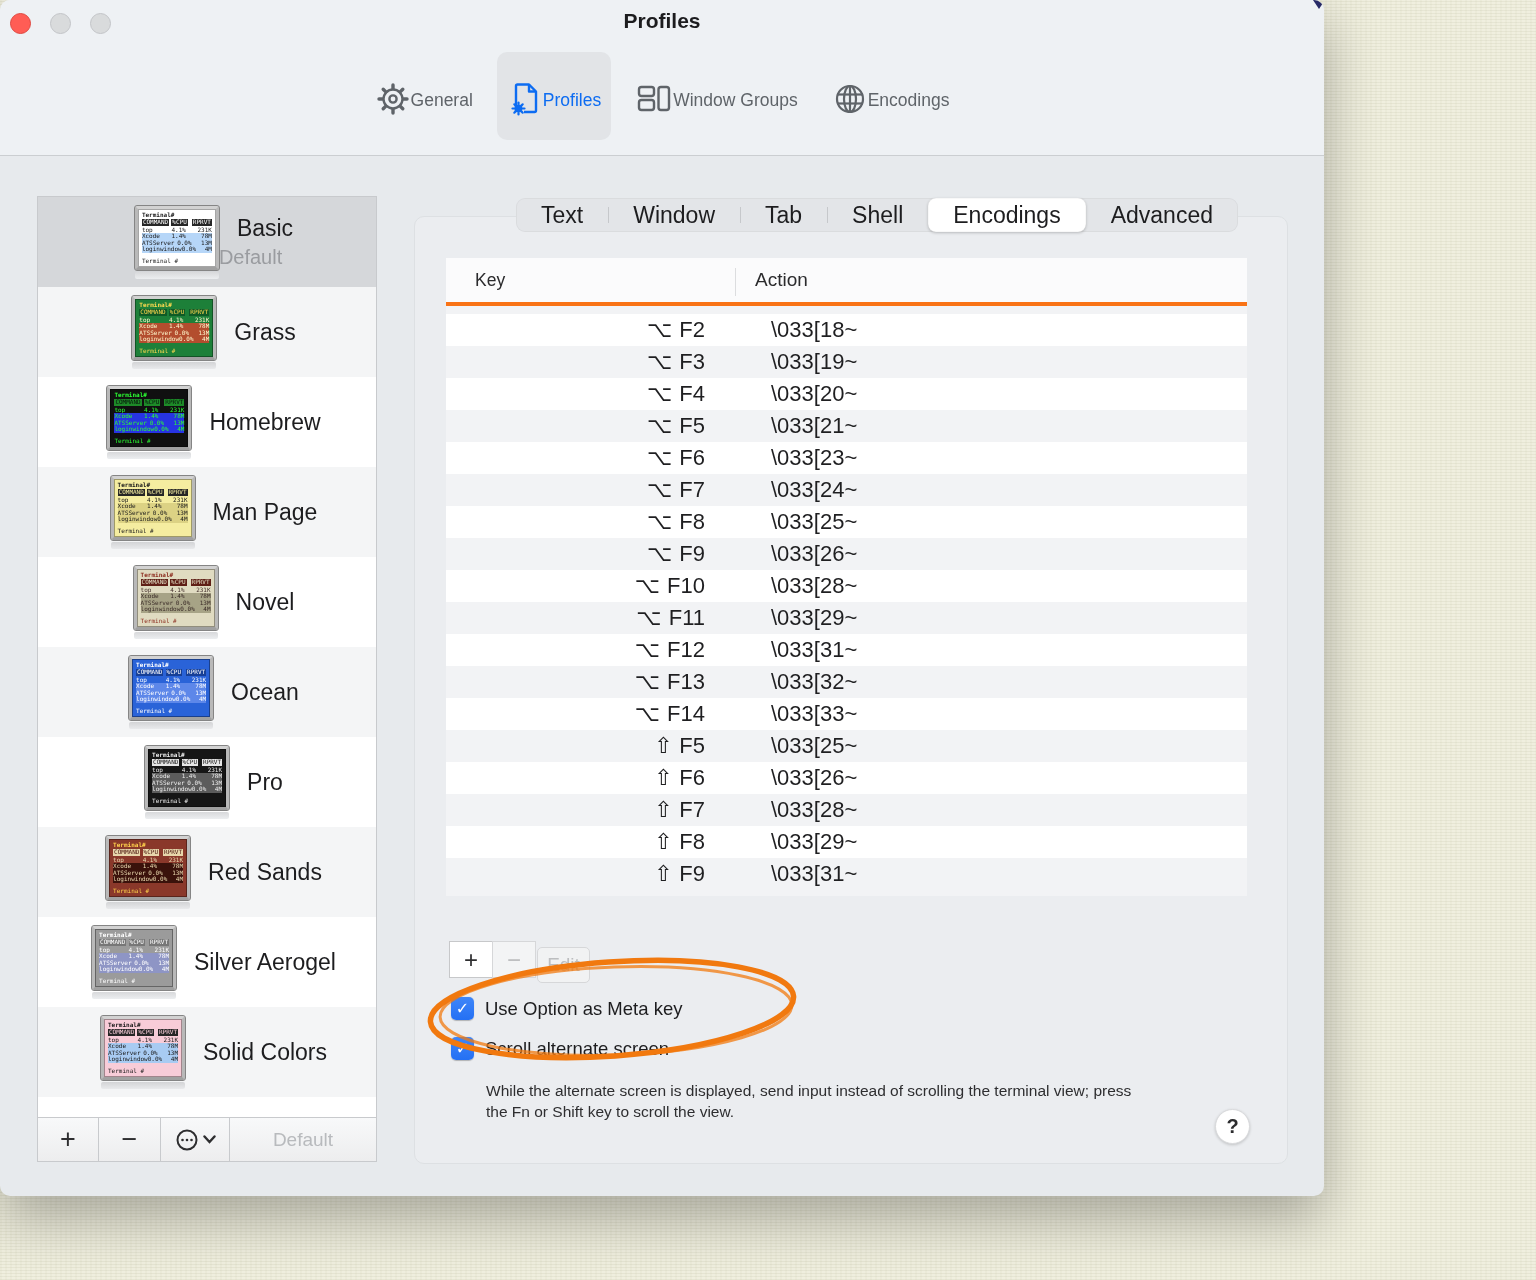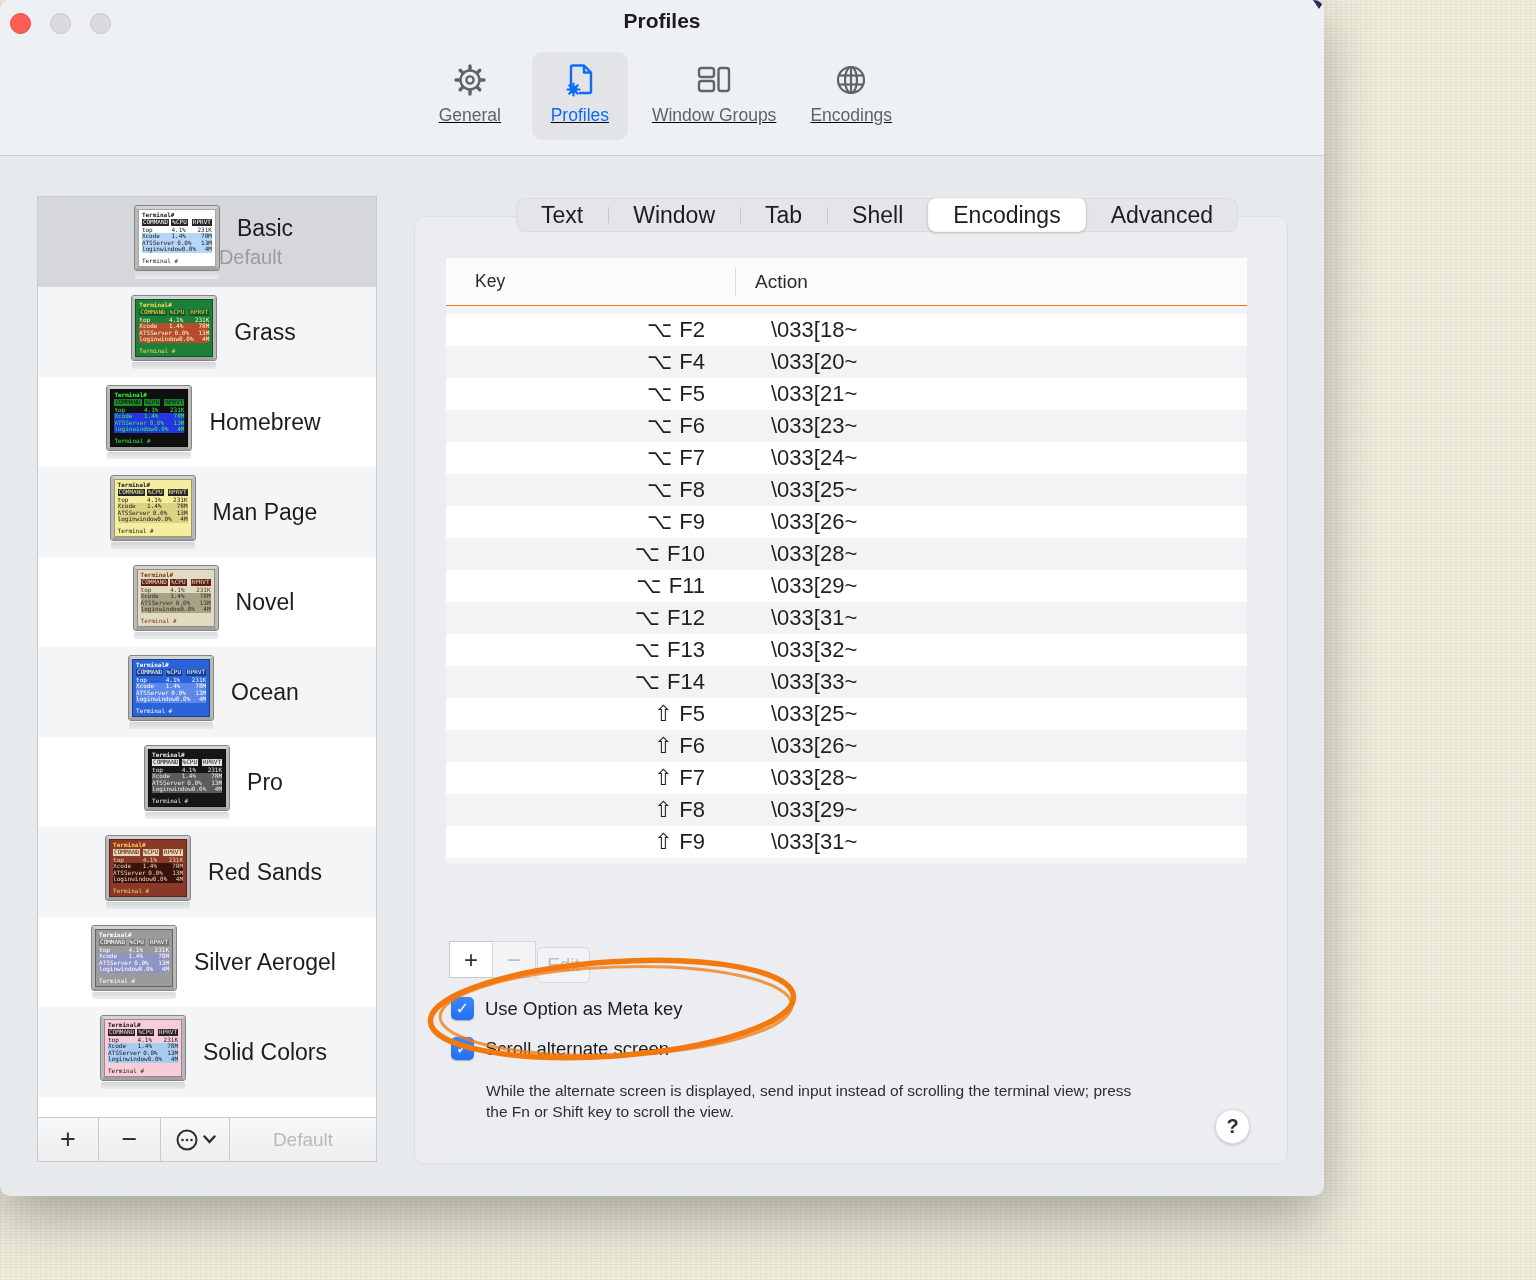--- a/index.html
+++ b/index.html
@@ -18,22 +18,22 @@
     background:#eef1f4; border-bottom:1px solid #cbced1; }
   .traffic { position:absolute; left:10px; top:13px; display:flex; gap:19px; }
   .tl { width:21px; height:21px; border-radius:50%; }
   .tl.red { background:#ff5d55; border:1px solid #df4840; }
   .tl.gray { background:#d9dbdc; border:1px solid #c3c5c8; }
   .win-title { position:absolute; top:9px; left:0; width:100%; text-align:center;
     font-size:21px; font-weight:bold; color:#1c1c1e; }
   .toolbar { position:absolute; top:52px; left:0; width:100%; height:92px;
     display:flex; justify-content:center; align-items:flex-start; gap:14px; }
   .tb-item { position:relative; min-width:96px; height:88px; border-radius:10px;
-    display:flex; flex-direction:column; align-items:center; justify-content:flex-start;
-    padding:6px 10px 0 10px;text-decoration:underline; }
+    display:flex; flex-direction:row; align-items:center; justify-content:flex-start;
+    padding:6px 10px 0 10px; }
   .tb-item .ticon { height:44px; display:flex; align-items:center; }
   .tb-item .tlabel { font-size:17.5px; color:#5f6469; margin-top:3px; }
   .tb-item.active { background:#e2e4e7; }
   .tb-item.active .tlabel { color:#0d6cf2; }
   
   .sidebar { position:absolute; left:37px; top:196px; width:340px; height:966px;
     background:#fdfdfe; border:1px solid #c8cacd; }
   .plist { position:absolute; left:0; top:0; width:100%; height:921px; overflow:hidden; background:#fff; }
   .pitem { position:relative; height:90px; width:100%; display:flex; align-items:center;justify-content:center; }
   .pitem:nth-child(even) { background:#f4f5f6; }
@@ -74,21 +74,21 @@
   .tabbar { position:absolute; left:516px; top:198px; height:34px; display:flex;
     background:#e3e5e8; border-radius:9px; align-items:center; box-shadow:inset 0 0 0 1px rgba(0,0,0,.04); }
   .tab-seg { position:relative; height:34px; display:flex; align-items:center;
     padding:0 25px; font-size:23px; color:#1d1d1f; }
   .tab-seg.sep::before { content:""; position:absolute; left:0; top:9px; width:1px;
     height:16px; background:#c6c8cb; }
   .tab-seg.active { background:#fff; border-radius:8px; height:34px;
     box-shadow:0 1px 3px rgba(0,0,0,.22), inset 0 0 0 0.5px rgba(0,0,0,.06); }
   
   .ktable { position:absolute; left:446px; top:258px; width:801px; background:#fff; }
-  .khead { height:48px; background:#fbfbfc; border-bottom:1px solid #f97316;
+  .khead { height:48px; background:#fbfbfc; border-bottom:4px solid #f97316;
     display:flex; align-items:center; position:relative; }
   .khead .hkey { width:289px; padding-left:29px; font-size:17.5px; color:#2b2b2d; }
   .khead .hdiv { position:absolute; left:289px; top:10px; width:1px; height:28px; background:#dcdddf; }
   .khead .haction { padding-left:20px; font-size:19px; color:#2b2b2d; }
   .krows .spacer-top { height:8px; background:#f2f3f5; }
   .krows .spacer-bottom { height:6px; background:#f2f3f5; }
   .trow { height:32px; display:flex; align-items:center; font-size:22px; color:#1f1f21; }
   .rows-inner .trow:nth-child(even) { background:#f2f3f5; }
   .cell-key { width:259px; text-align:right; }
   .cell-key .mod { font-family:"DejaVu Sans",sans-serif; margin-right:7px; }
@@ -473,20 +473,24 @@
         <span class="haction">Action</span>
       </div>
       <div class="krows">
         <div class="spacer-top"></div>
         <div class="rows-inner" id="rows-inner">
             <div class="trow">
               <span class="cell-key"><span class="mod">⌥</span>F2</span>
               <span class="cell-action">\033[18~</span>
             </div>
             <div class="trow">
+              <span class="cell-key"><span class="mod">⌥</span>F3</span>
+              <span class="cell-action">\033[19~</span>
+            </div>
+            <div class="trow">
               <span class="cell-key"><span class="mod">⌥</span>F4</span>
               <span class="cell-action">\033[20~</span>
             </div>
             <div class="trow">
               <span class="cell-key"><span class="mod">⌥</span>F5</span>
               <span class="cell-action">\033[21~</span>
             </div>
             <div class="trow">
               <span class="cell-key"><span class="mod">⌥</span>F6</span>
               <span class="cell-action">\033[23~</span>

